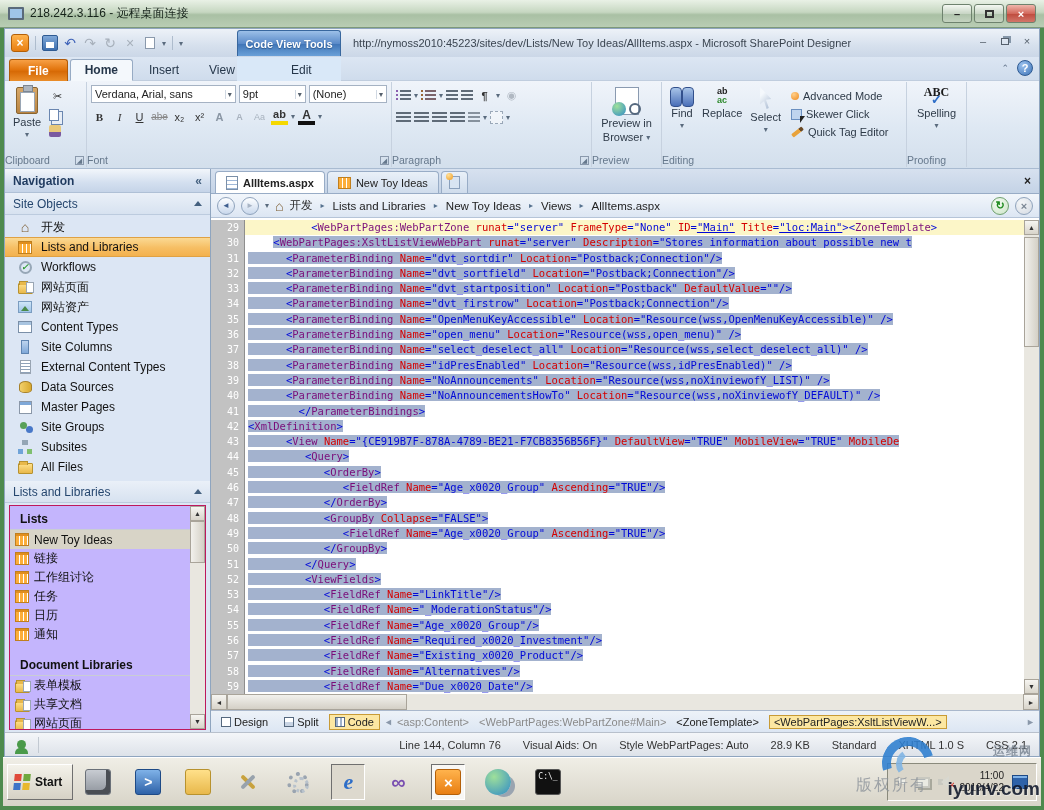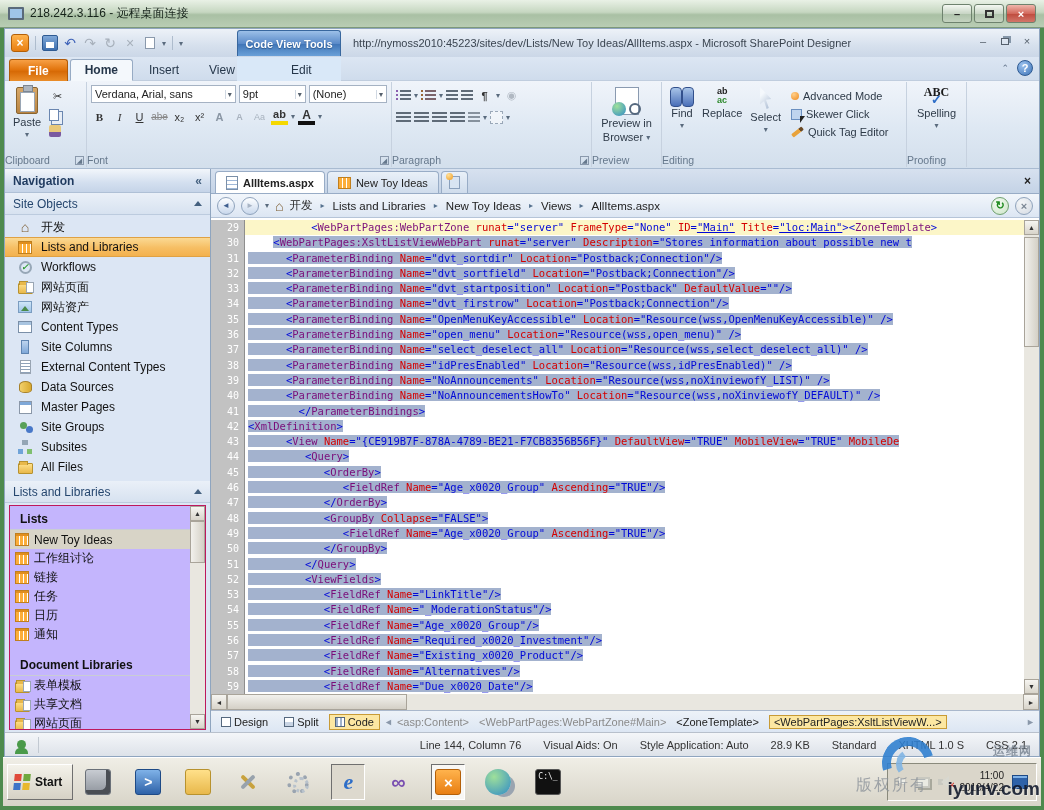--- a/index.html
+++ b/index.html
@@ -564,27 +564,27 @@
             <div class="lp-item lp-sel">
               <span class="nico list-table-icon">
                 <i></i>
               </span>
               <span>New Toy Ideas</span>
             </div>
             <div class="lp-item">
               <span class="nico list-table-icon">
                 <i></i>
               </span>
-              <span>工作组讨论</span>
+              <span>链接</span>
             </div>
             <div class="lp-item">
               <span class="nico list-table-icon">
                 <i></i>
               </span>
-              <span>链接</span>
+              <span>工作组讨论</span>
             </div>
             <div class="lp-item">
               <span class="nico list-table-icon">
                 <i></i>
               </span>
               <span>任务</span>
             </div>
             <div class="lp-item">
               <span class="nico list-table-icon">
                 <i></i>
@@ -737,21 +737,21 @@
         <span class="tp-arr" style="margin-left:auto">►</span>
       </div>
     </div>
 
     <div class="statusbar">
       <span class="person-icon"></span>
       <span class="st-sep"></span>
       <span id="status-right">
           <span>Line 144, Column 76</span>
           <span>Visual Aids: On</span>
-          <span>Style Application: Auto</span>
+          <span>Style WebPartPages: Auto</span>
           <span>28.9 KB</span>
           <span>Standard</span>
           <span>XHTML 1.0 S</span>
           <span>CSS 2.1</span>
         </span>
     </div>
   </div>
 
   <div class="taskbar">
     <div class="startbtn">

